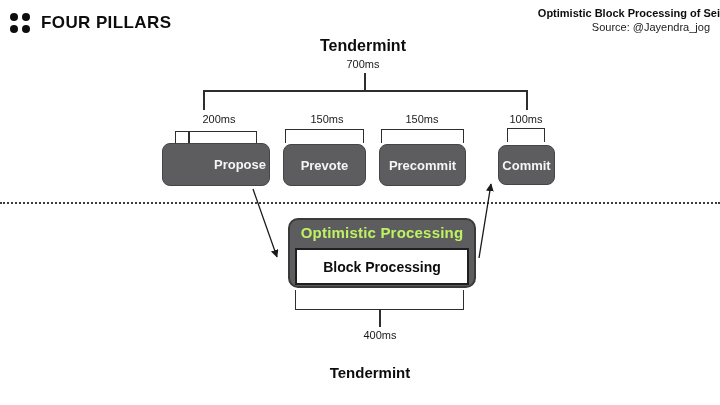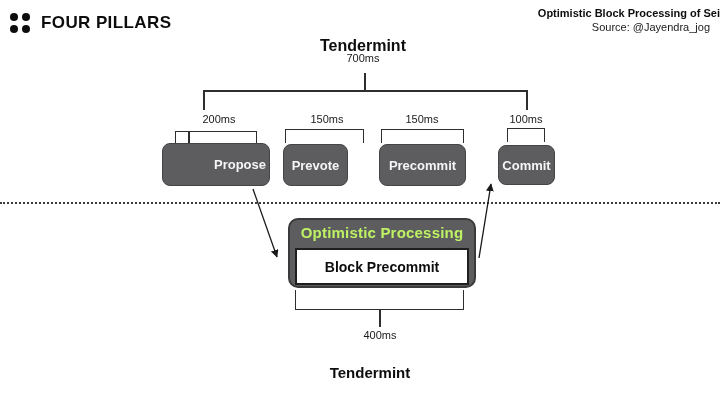--- a/index.html
+++ b/index.html
@@ -33,21 +33,21 @@
     position: absolute; right: 10px; top: 21px;
     font-size: 11px; text-align: right; color: #1a1a1a;
   }
 
   
   .tendermint-title {
     position: absolute; left: 288px; top: 37px; width: 150px;
     text-align: center; font-size: 16px; font-weight: bold; color: #0d0d0d;
   }
   .total-time {
-    position: absolute; left: 288px; top: 52px; width: 150px;
+    position: absolute; left: 288px; top: 58px; width: 150px;
     text-align: center; font-size: 11px; color: #1a1a1a;
   }
   .time-label {
     position: absolute; width: 80px; top: 113px;
     text-align: center; font-size: 11px; color: #1a1a1a;
     background: #ffffff;
   }
   .t-propose   { left: 179px; }
   .t-prevote   { left: 287px; }
   .t-precommit { left: 382px; }
@@ -71,21 +71,21 @@
   .propose-connector { left: 188px; top: 131px; height: 13px; width: 1.5px; }
 
   
   .phase-box {
     position: absolute;
     background: #5d5d5f; border: 1px solid #454547; border-radius: 8px;
     color: #f5f5f5; font-size: 13px; font-weight: bold;
     display: flex; align-items: center; justify-content: center;
   }
   .p-propose   { left: 162px; top: 143px; width: 108px; height: 43px; padding-left: 48px; }
-  .p-prevote   { left: 283px; top: 144px; width: 65px;  height: 42px; border-radius: 8px; }
+  .p-prevote   { left: 283px; top: 144px; width: 83px;  height: 42px; border-radius: 8px; }
   .p-precommit { left: 379px; top: 144px; width: 87px;  height: 42px; }
   .p-commit    { left: 498px; top: 145px; width: 57px;  height: 40px; }
 
   
   .divider {
     position: absolute; left: 0; top: 202px; width: 720px; height: 0;
     border-top: 2px dotted #3c3c3c;
   }
 
   
@@ -156,21 +156,21 @@
 
   <div class="phase-box p-propose">Propose</div>
   <div class="phase-box p-prevote">Prevote</div>
   <div class="phase-box p-precommit">Precommit</div>
   <div class="phase-box p-commit">Commit</div>
 
   <div class="divider"></div>
 
   <div class="optimistic-box">
     <div class="optimistic-title">Optimistic Processing</div>
-    <div class="block-box">Block Precommit</div>
+    <div class="block-box">Block Processing</div>
   </div>
 
   <div class="bottom-bracket"></div>
   <div class="vline bottom-tick"></div>
   <div class="block-time">400ms</div>
   <div class="application-title">Tendermint</div>
 
   <svg class="arrow-layer" viewBox="0 0 720 405" xmlns="http://www.w3.org/2000/svg">
     <defs>
       <marker id="ah" markerWidth="8" markerHeight="8" refX="5.5" refY="3" orient="auto">

